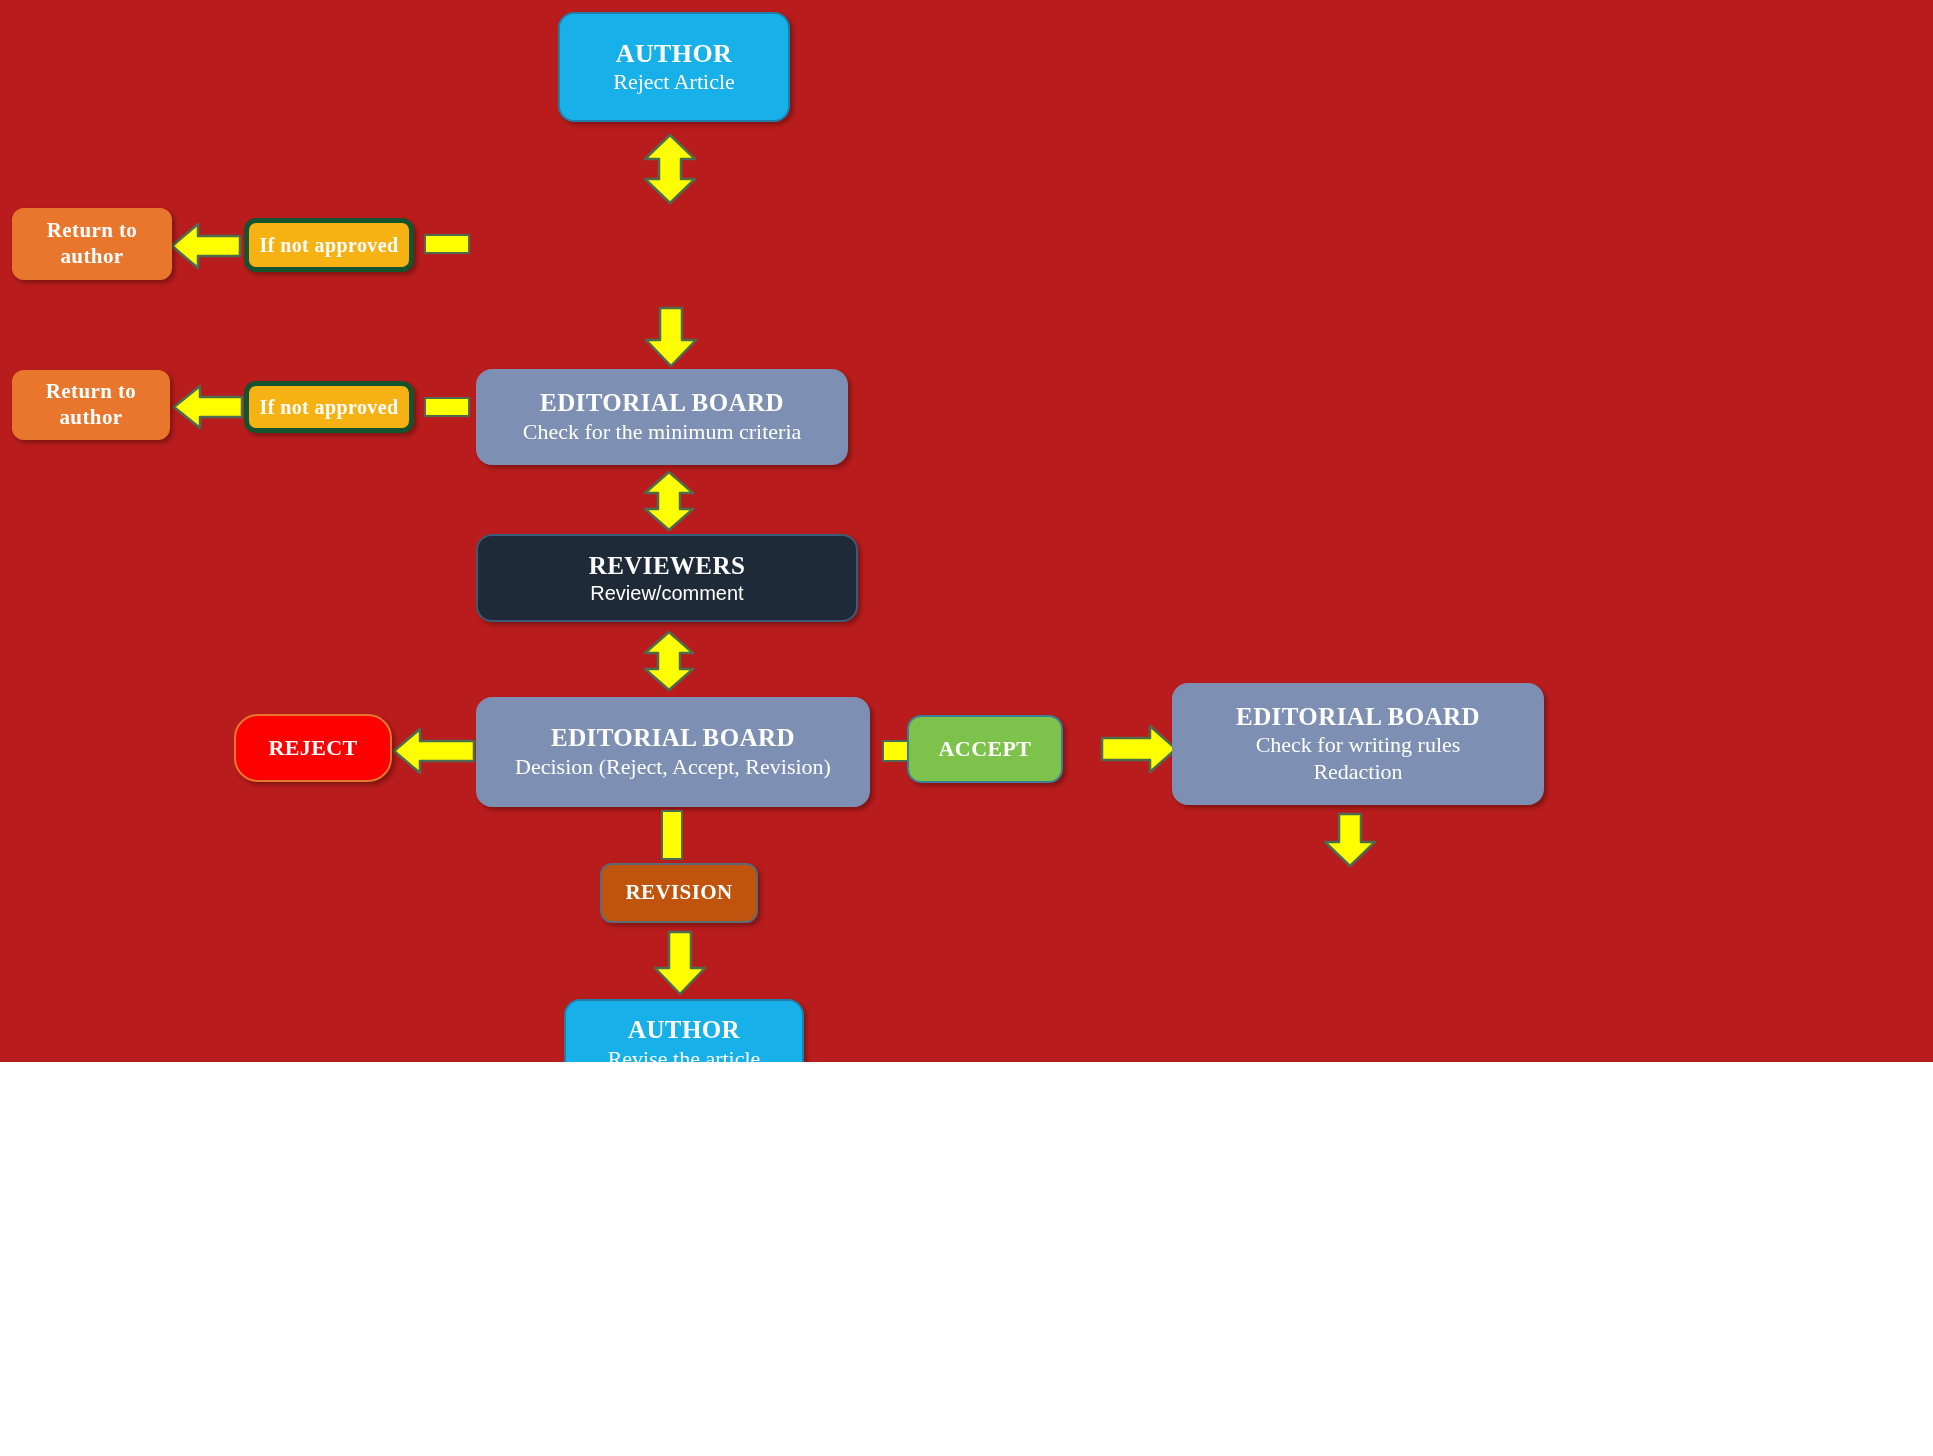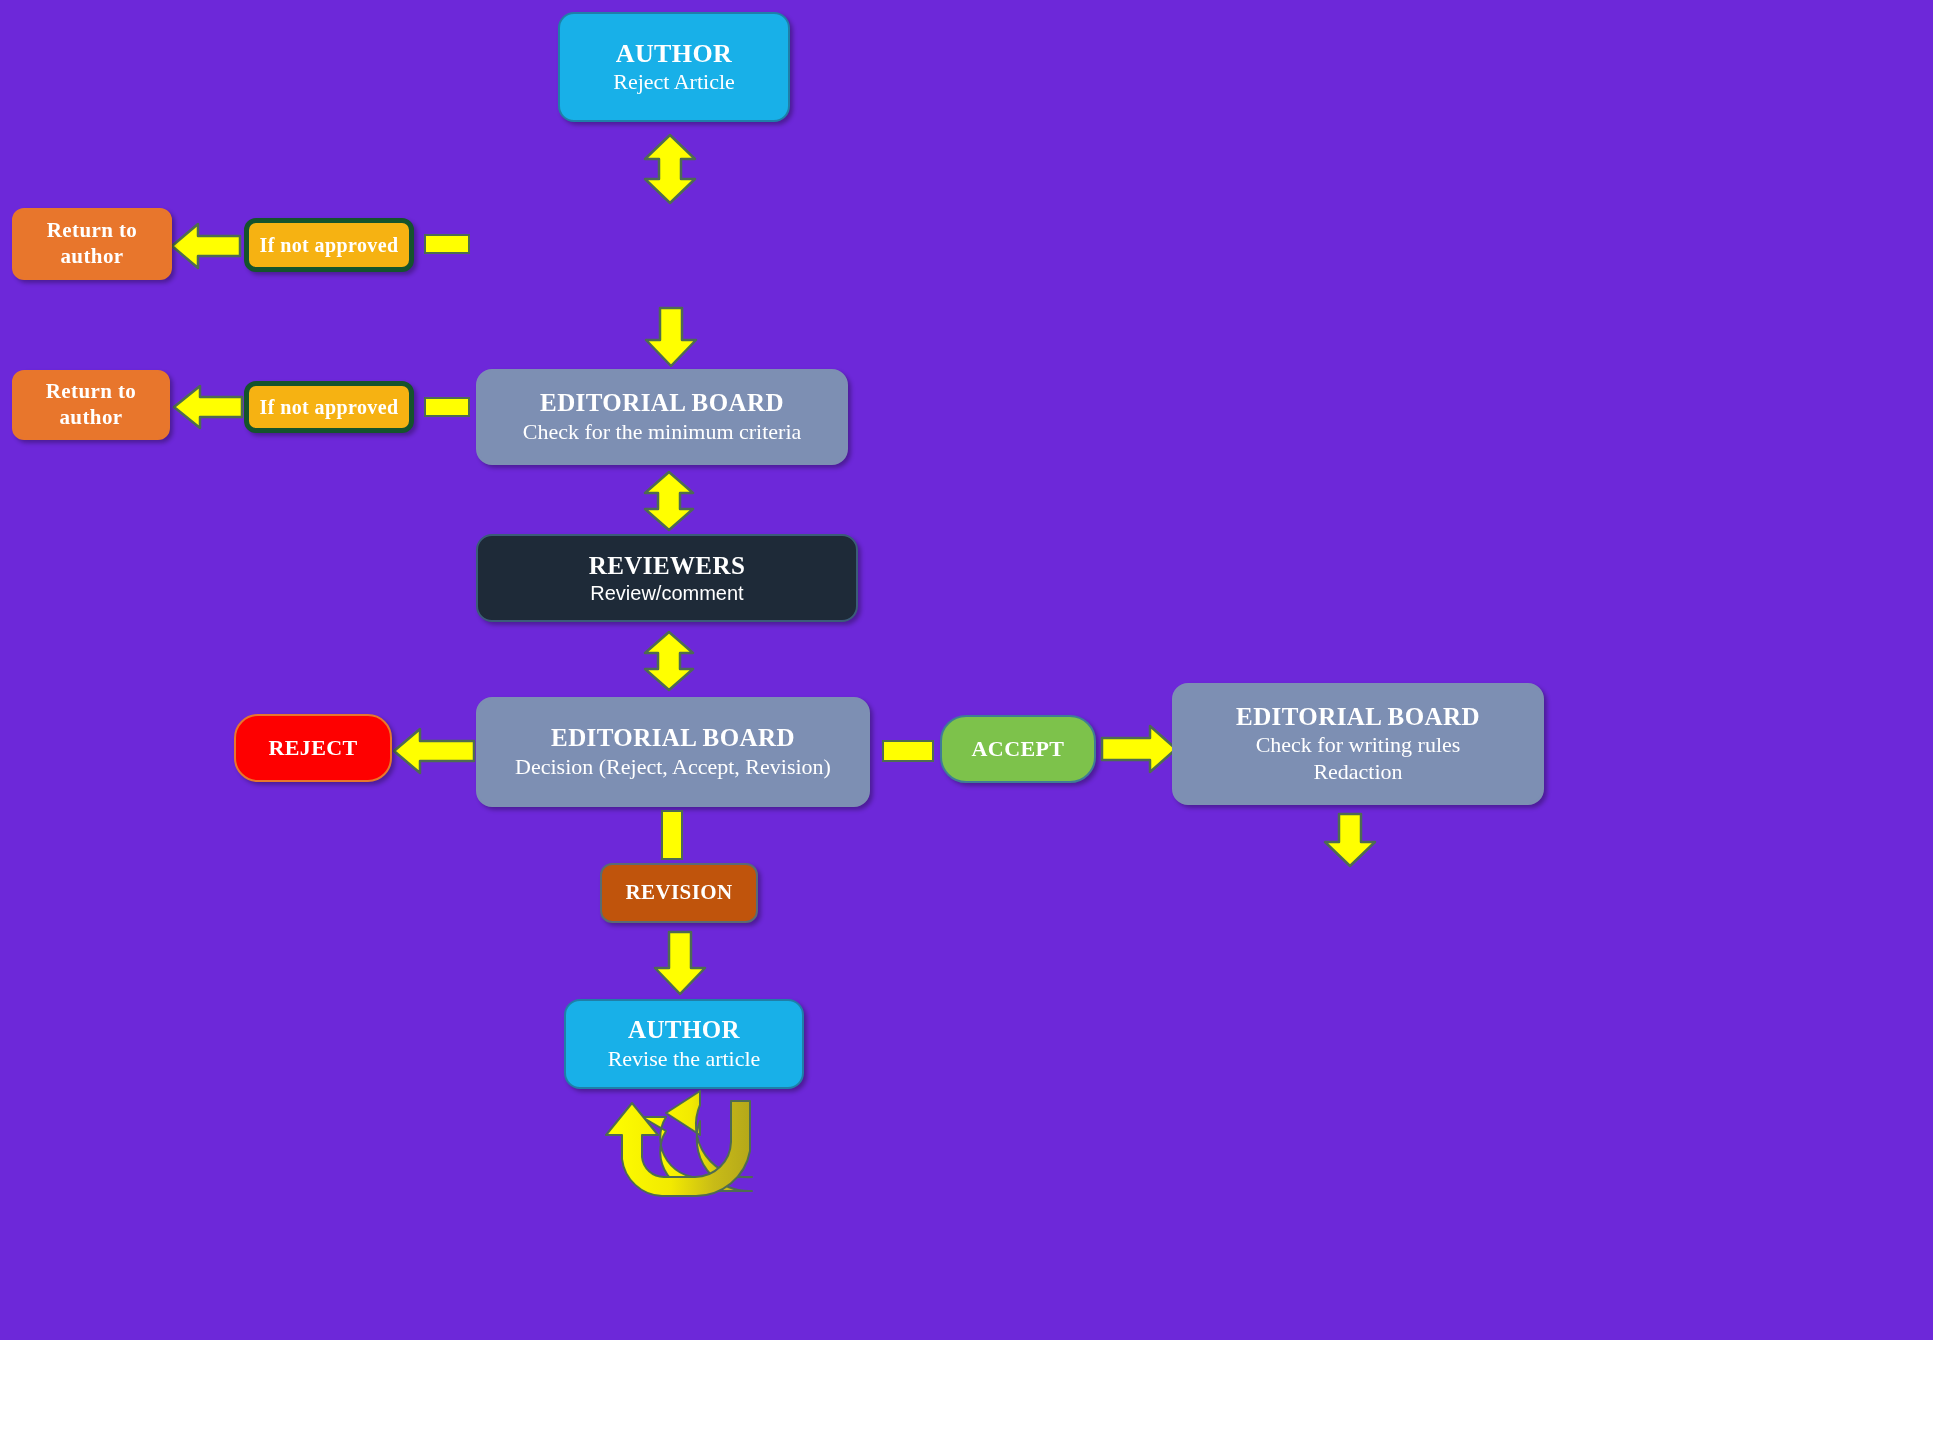--- a/index.html
+++ b/index.html
@@ -3,22 +3,22 @@
 <meta charset="utf-8">
 <style>
   html, body {
     margin: 0;
     padding: 0;
     background: #ffffff;
   }
   #canvas {
     position: relative;
     width: 1933px;
-    height: 1340px;
-    background: #6d28d9;
+    height: 1062px;
+    background: #b91c1c;
     overflow: hidden;
     font-family: "Liberation Serif", "DejaVu Serif", serif;
   }
 
   
   .node {
     position: absolute;
     box-sizing: border-box;
     display: flex;
     flex-direction: column;
@@ -182,21 +182,21 @@
       <polygon points="2,28 28,6 28,18 82,18 82,38 28,38 28,50" fill="#ffff00" stroke="#4e6b52" stroke-width="2.5" stroke-linejoin="round"></polygon>
     </svg>
   </div>
 
   <div class="node red" style="left:234px; top:714px; width:158px; height:68px; border-radius:24px;">
     <div class="title" style="font-size:22px;">REJECT</div>
   </div>
 
   <div class="connector" style="left:882px; top:740px; width:52px; height:22px;"></div>
 
-  <div class="node green-light" style="left:940px; top:715px; width:156px; height:68px; border-radius:26px;">
+  <div class="node green-light" style="left:907px; top:715px; width:156px; height:68px; border-radius:14px;">
     <div class="title" style="font-size:22px;">ACCEPT</div>
   </div>
 
   <div class="arrow" style="left:1100px; top:722px;">
     <svg width="78" height="54" viewBox="0 0 78 54">
       <polygon points="2,16 50,16 50,4 76,27 50,50 50,38 2,38" fill="#ffff00" stroke="#4e6b52" stroke-width="2.5" stroke-linejoin="round"></polygon>
     </svg>
   </div>
 
   <div class="node slate" style="left:1172px; top:683px; width:372px; height:122px;">

